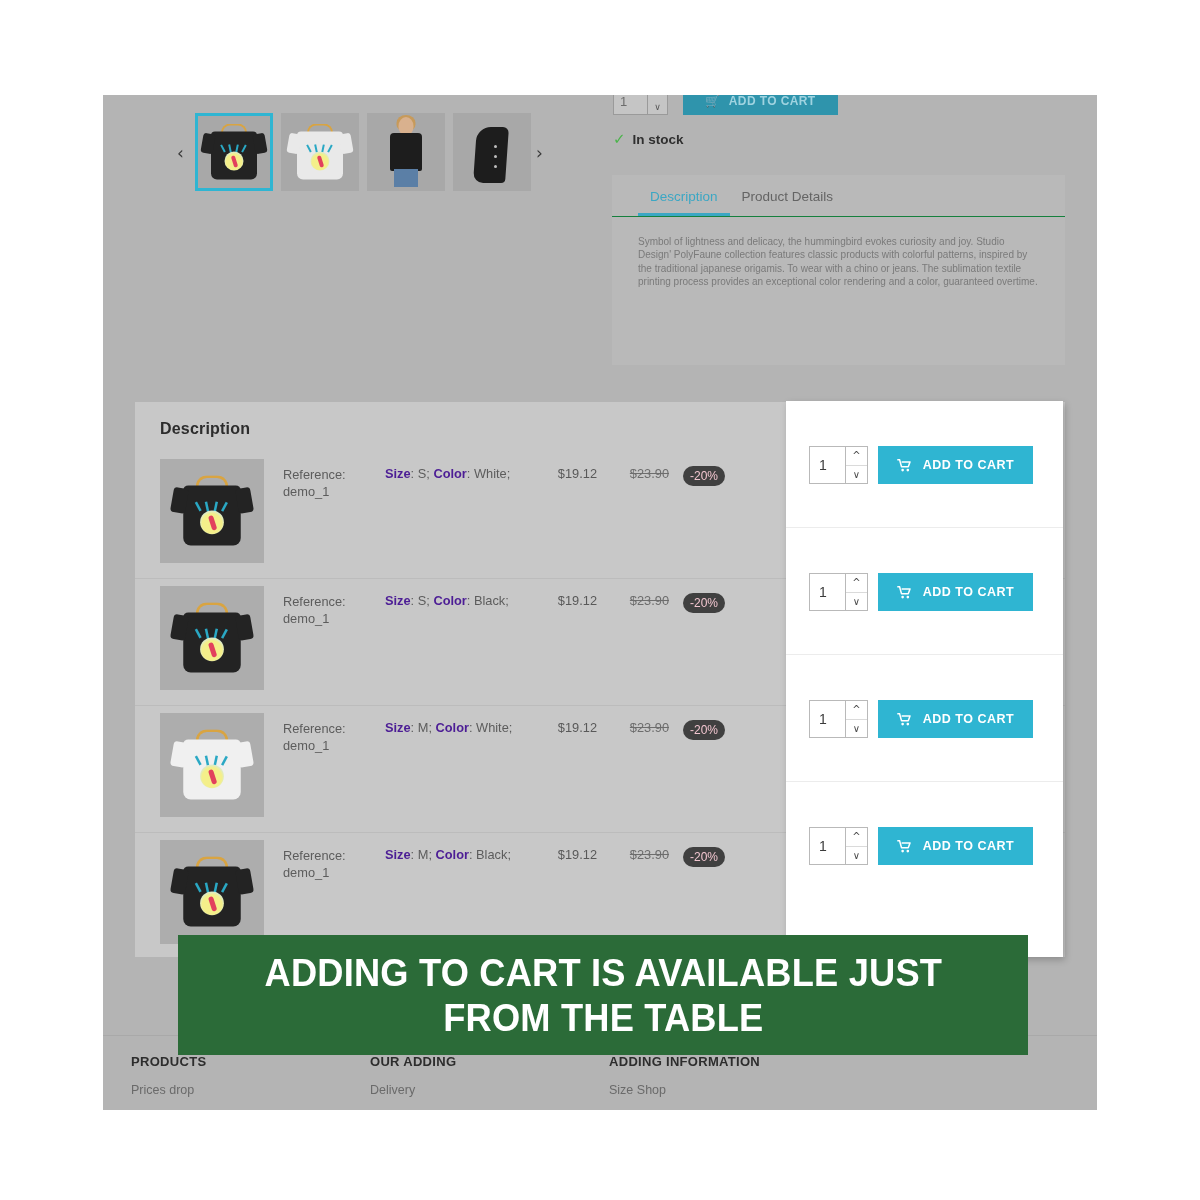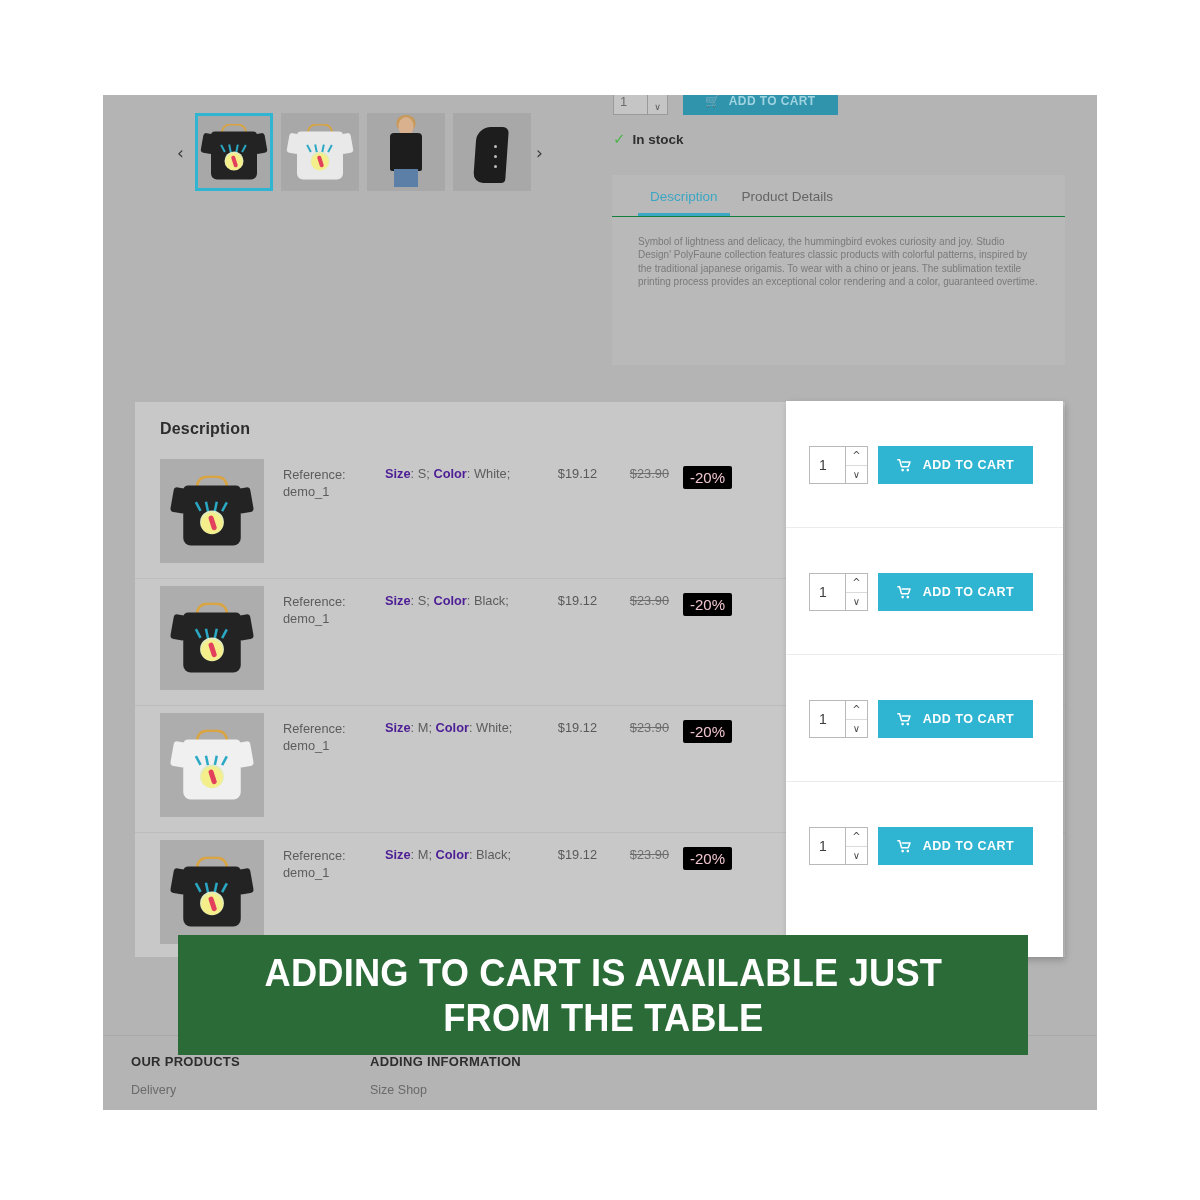--- a/index.html
+++ b/index.html
@@ -119,21 +119,21 @@
   .cimg{
     width:104px;height:104px;margin:7px 0 0 25px;background:#adadad;position:relative;overflow:hidden;flex:0 0 auto;
   }
   .cimg .tee{transform:translate(-50%,-50%) scale(1.25);}
   .cinfo{display:flex;align-items:flex-start;padding-top:14px;}
   .c-ref{width:95px;font-size:12.8px;color:#5c5c5c;line-height:1.35;padding-left:19px;}
   .c-attr{width:150px;font-size:12.8px;color:#5c5c5c;padding-left:7px;}
   .c-attr b{color:#4c1d95;}
   .c-price{width:62px;text-align:right;font-size:12.8px;color:#595959;}
   .c-old{width:72px;text-align:right;font-size:12.8px;color:#6d6d6d;text-decoration:line-through;}
-  .c-disc{margin-left:14px;background:#000000;color:#f1c5cf;font-size:15px;padding:3px 7px;border-radius:2px;}
+  .c-disc{margin-left:14px;background:#404040;color:#f1c5cf;font-size:12px;padding:3px 7px;border-radius:10px;}
 
   
   .footer{
     position:absolute;left:0;top:940px;width:994px;height:90px;background:#b4b4b4;
     border-top:1px solid #a9a9a9;
   }
   .fcols{display:flex;padding:18px 28px 0 28px;}
   .fcol{width:239px;}
   .fcol h4{margin:0 0 14px 0;font-size:13px;font-weight:bold;color:#2d2d2d;letter-spacing:.3px;}
   .fcol p{margin:0 0 9px 0;font-size:12.5px;color:#6a6a6a;}
@@ -425,21 +425,25 @@
           <div class="c-disc">-20%</div>
         </div>
       </div>
 
     </div>
   </div>
 
   <div class="footer">
     <div class="fcols">
       <div class="fcol">
-        <h4>OUR PRODUCTS</h4>
+        <h4>PRODUCTS</h4>
+        <p>Prices drop</p>
+      </div>
+      <div class="fcol">
+        <h4>OUR ADDING</h4>
         <p>Delivery</p>
       </div>
       <div class="fcol">
         <h4>ADDING INFORMATION</h4>
         <p>Size Shop</p>
       </div>
     </div>
   </div>
 
 </div>

